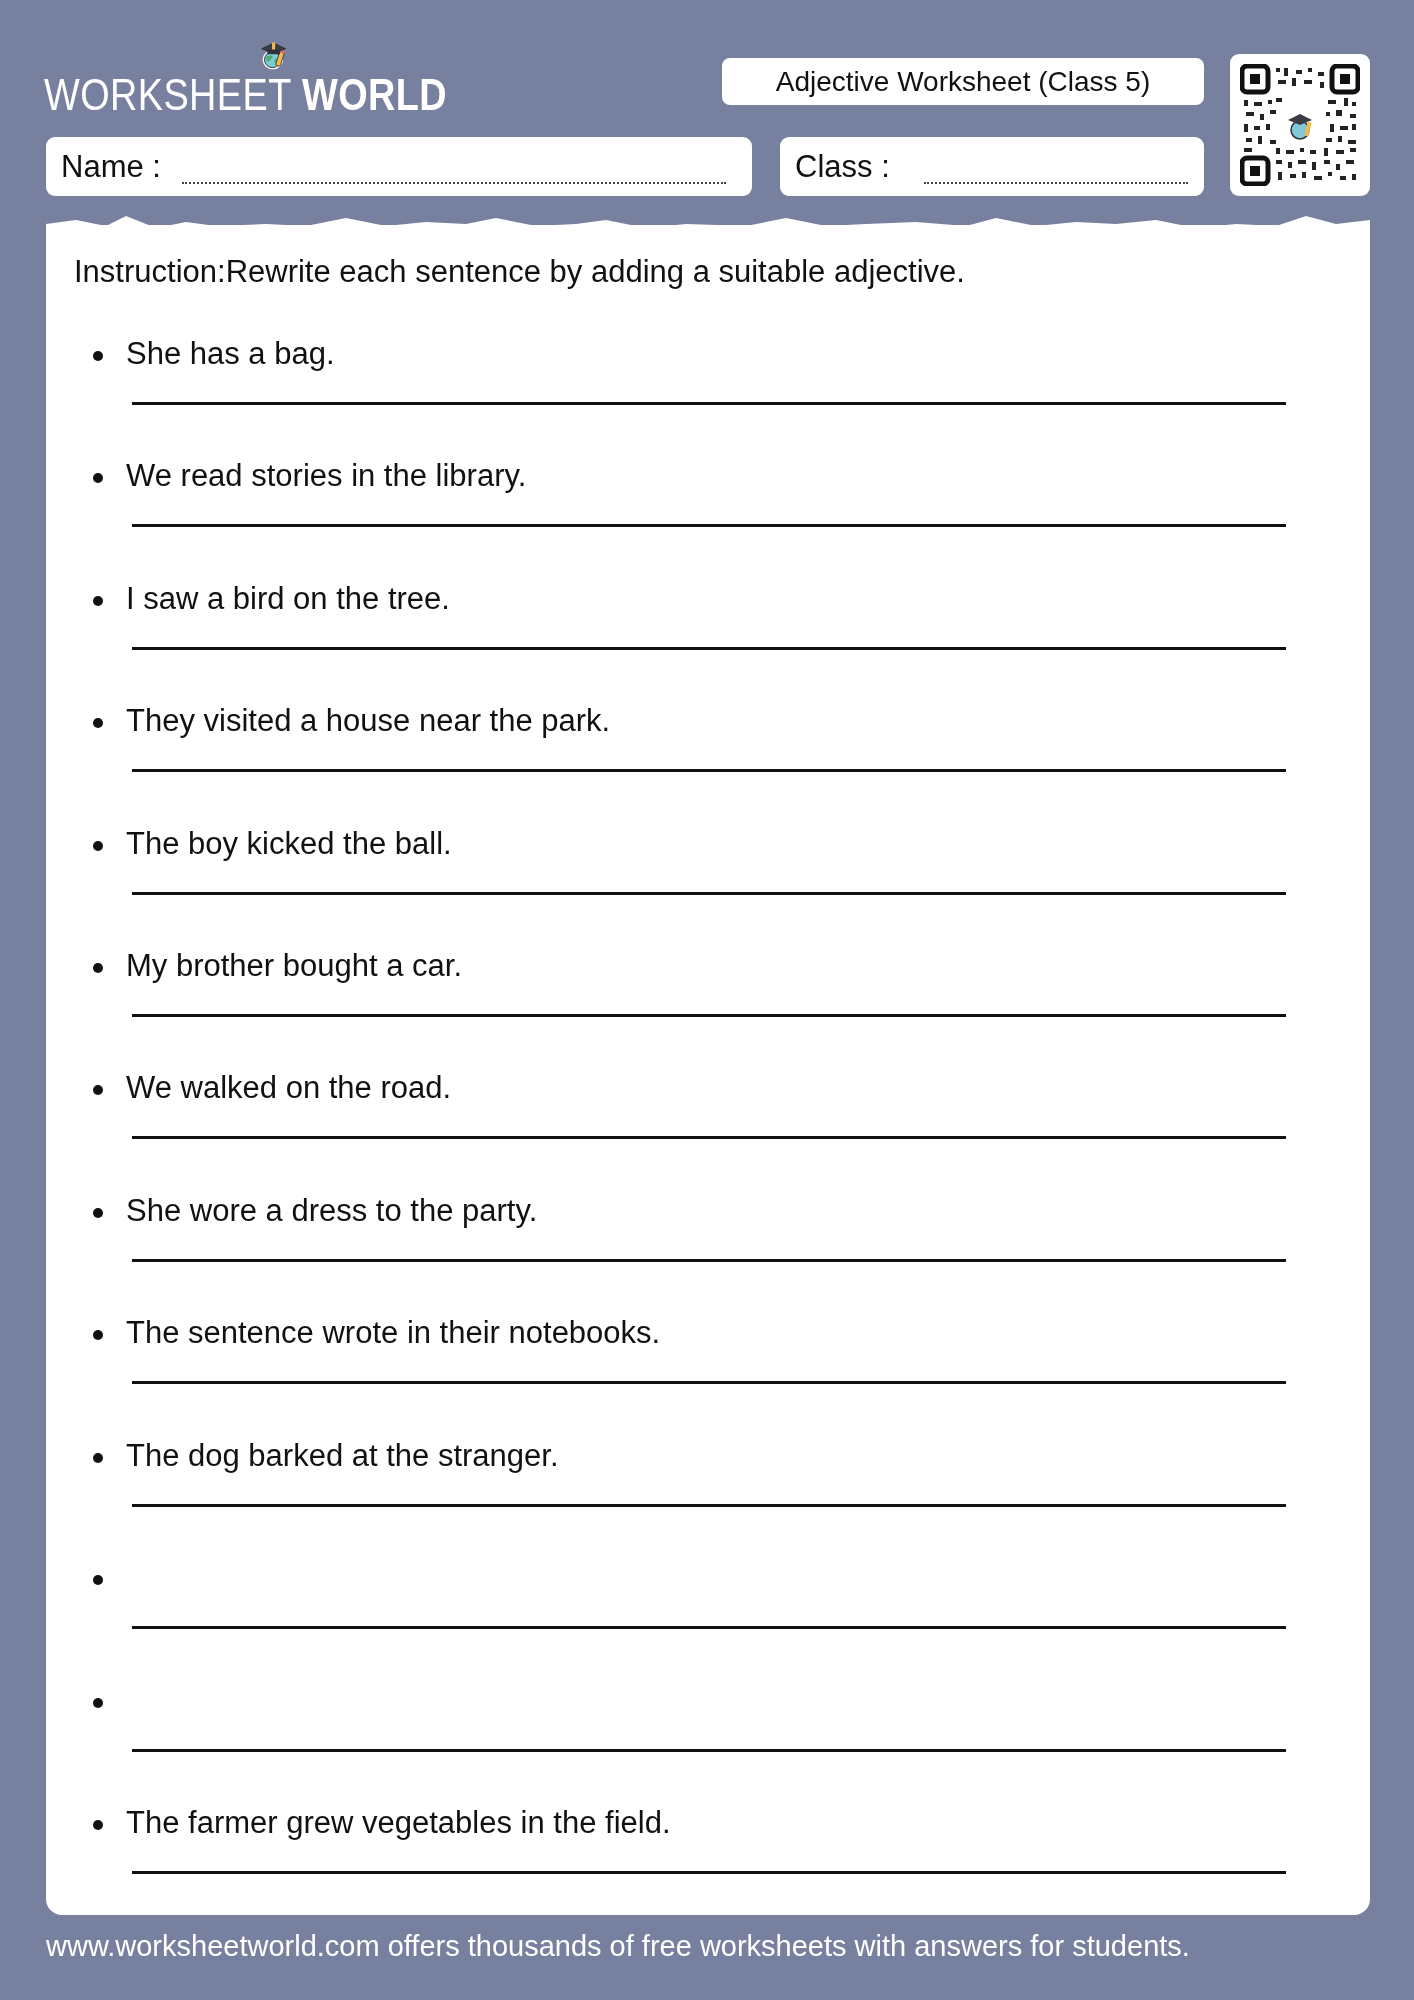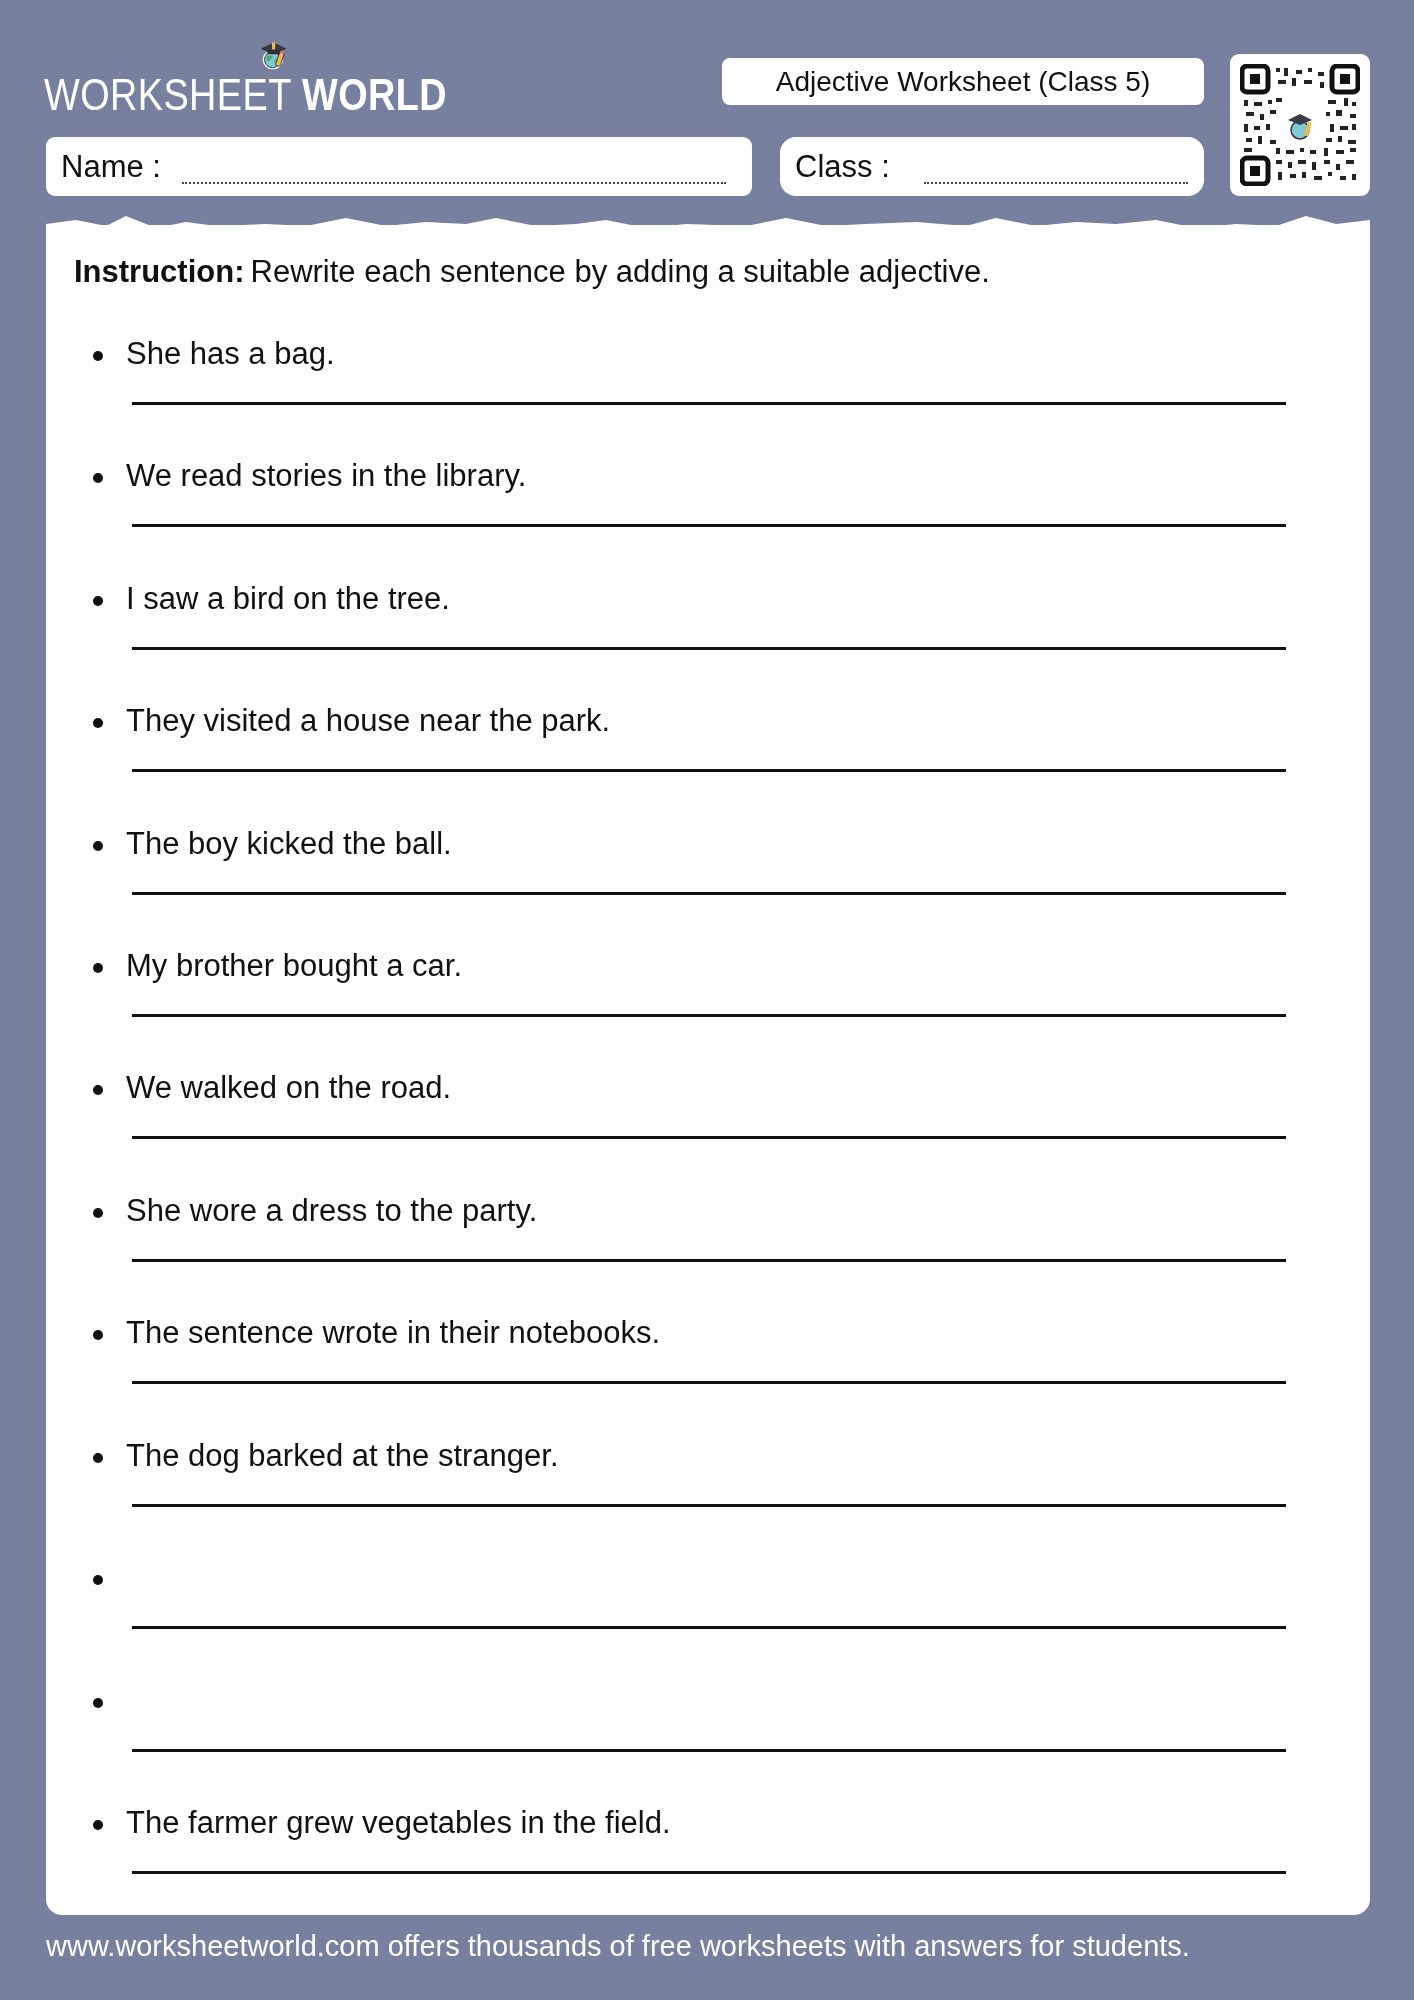--- a/index.html
+++ b/index.html
@@ -9,34 +9,34 @@
   }
   .logo { position:absolute; left:44px; top:40px; height:80px; display:flex; align-items:center;flex-direction:column; }
   .logo-icon { width:74px; height:76px; margin-right:8px; }
   .logo-text { color:#fff; font-size:44px; letter-spacing:0.5px; font-family:"Liberation Sans", sans-serif; transform:scaleX(0.86); transform-origin:left center; white-space:nowrap; }
   .logo-text .light { font-weight:normal; }
   .logo-text .bold { font-weight:bold; }
 
   .title-box { position:absolute; left:722px; top:58px; width:482px; height:47px; background:#fff; border-radius:8px;
     display:flex; align-items:center; justify-content:center; font-size:28px; color:#111; }
   .name-box { position:absolute; left:46px; top:137px; width:706px; height:59px; background:#fff; border-radius:9px; }
-  .class-box { position:absolute; left:780px; top:137px; width:424px; height:59px; background:#fff; border-radius:16px; }
+  .class-box { position:absolute; left:780px; top:137px; width:424px; height:59px; background:#fff; border-radius:9px; }
   .field-label { position:absolute; left:15px; top:12px; font-size:31px; color:#111; }
   .dotted { position:absolute; bottom:12px; border-bottom:2px dotted #444; height:0; }
   .name-box .dotted { left:136px; right:26px; }
   .class-box .dotted { left:144px; right:16px; }
 
   .qr { position:absolute; left:1230px; top:54px; width:140px; height:142px; background:#fff; border-radius:9px; }
   .qr svg { position:absolute; left:10px; top:10px; }
 
   .panel { position:absolute; left:46px; top:225px; width:1324px; height:1690px; background:#fff; border-radius:0 0 16px 16px; }
   .torn { position:absolute; left:46px; top:212px; width:1324px; height:30px; }
 
   .instruction { position:absolute; left:74px; top:254px; font-size:31px; color:#111; white-space:nowrap; }
-  .instruction b { font-weight:bold; margin-right:6px; }
+  .instruction b { font-weight:normal; }
 
   .items { position:absolute; left:0; top:0; width:100%; }
   .item { position:absolute; left:46px; width:1324px; height:122px; }
   .bullet { position:absolute; left:47px; top:33px; width:10px; height:10px; border-radius:50%; background:#111; }
   .sentence { position:absolute; left:80px; top:18px; font-size:31px; color:#111; white-space:nowrap; }
   .answer-line { position:absolute; left:86px; width:1154px; top:84px; height:0; border-top:3px solid #111; }
 
   .footer { position:absolute; left:46px; top:1930px; font-size:29px; color:#fff; white-space:nowrap; }
   .footer .url { font-weight:normal; }
 </style>

